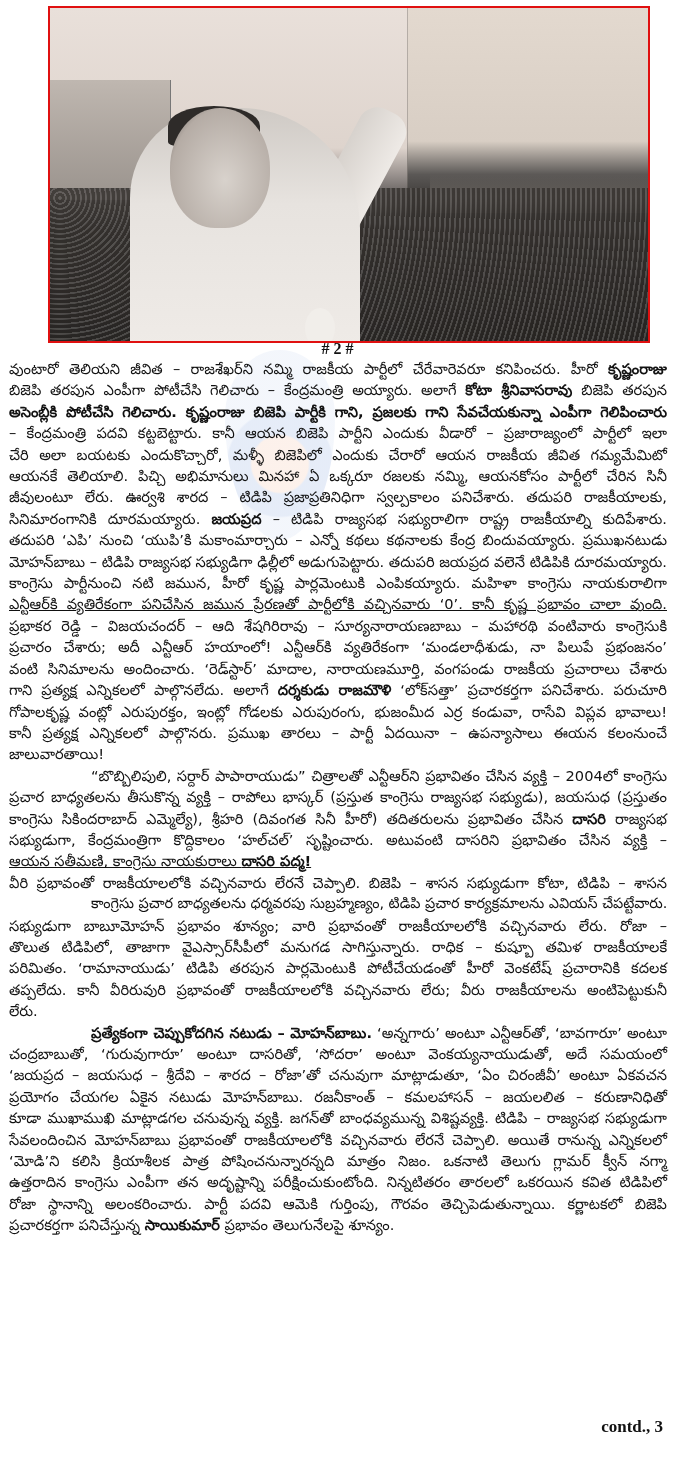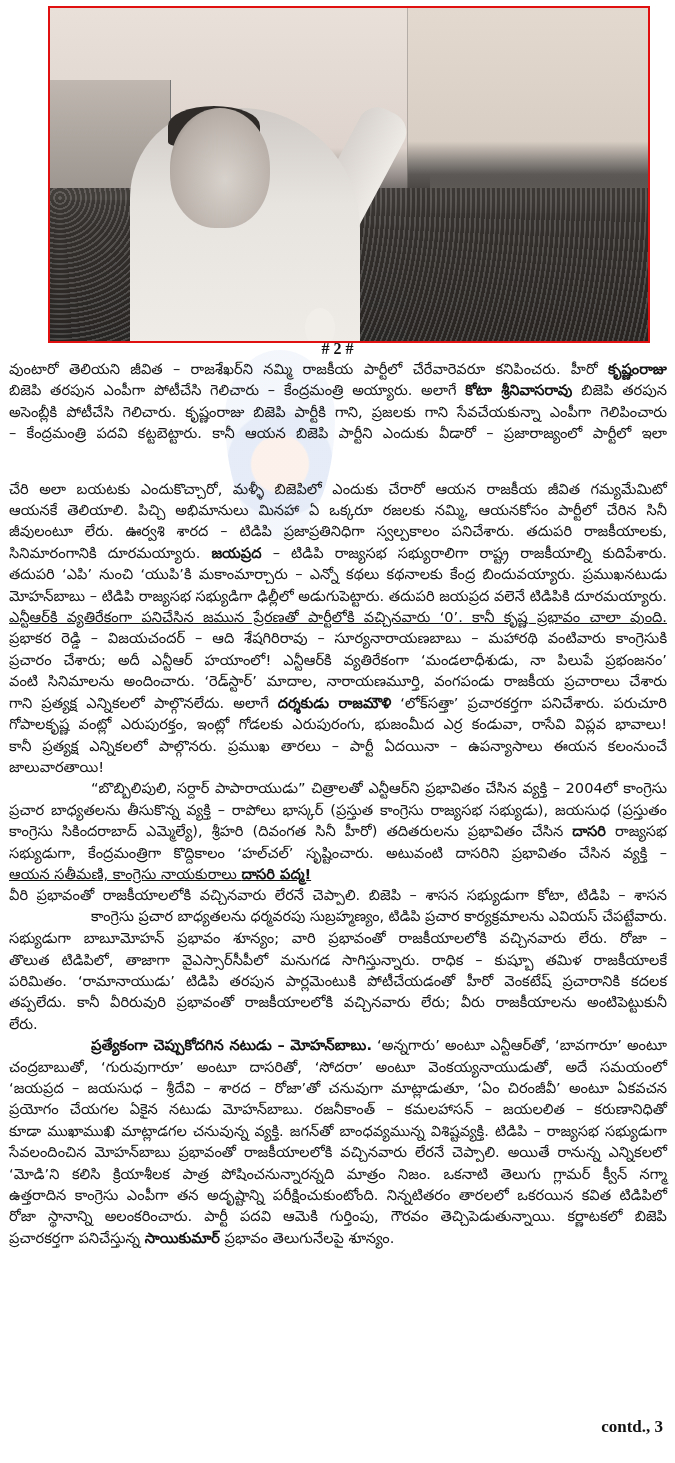--- a/index.html
+++ b/index.html
@@ -76,28 +76,29 @@
 </div>
 
 <div class="watermark"></div>
 
 <div class="page-marker"># 2 #</div>
 
 <div class="article" id="article">
     <p>
       <span class="line" style="display: block; width: 658px; box-sizing: border-box; white-space: nowrap;"><span>వుంటారో తెలియని జీవిత – రాజశేఖర్‌ని నమ్మి రాజకీయ పార్టీలో చేరేవారెవరూ కనిపించరు. హీరో </span><b>కృష్ణంరాజు</b></span>
       <span class="line" style="display: block; width: 658px; box-sizing: border-box; white-space: nowrap;"><span>బిజెపి తరపున ఎంపీగా పోటీచేసి గెలిచారు – కేంద్రమంత్రి అయ్యారు. అలాగే </span><b>కోటా శ్రీనివాసరావు</b><span> బిజెపి తరపున</span></span>
-      <span class="line" style="display: block; width: 658px; box-sizing: border-box; white-space: nowrap;"><span>అసెంబ్లీకి పోటీచేసి గెలిచారు. కృష్ణంరాజు బిజెపి పార్టీకి గాని, ప్రజలకు గాని సేవచేయకున్నా ఎంపీగా గెలిపించారు</span></span>
+      <span class="line" style="display: block; width: 658px; box-sizing: border-box; white-space: nowrap; font-weight: bold;"><span>అసెంబ్లీకి పోటీచేసి గెలిచారు. కృష్ణంరాజు బిజెపి పార్టీకి గాని, ప్రజలకు గాని సేవచేయకున్నా ఎంపీగా గెలిపించారు</span></span>
       <span class="line" style="display: block; width: 658px; box-sizing: border-box; white-space: nowrap;"><span>– కేంద్రమంత్రి పదవి కట్టబెట్టారు. కానీ ఆయన బిజెపి పార్టీని ఎందుకు వీడారో – ప్రజారాజ్యంలో పార్టీలో ఇలా</span></span>
-      <span class="line" style="display: block; width: 658px; box-sizing: border-box; white-space: nowrap; margin-top: 34px;"><span>చేరి అలా బయటకు ఎందుకొచ్చారో, మళ్ళీ బిజెపిలో ఎందుకు చేరారో ఆయన రాజకీయ జీవిత గమ్యమేమిటో</span></span>
+      <span class="line" style="display: block; width: 658px; box-sizing: border-box; white-space: nowrap;"><span>చేరి అలా బయటకు ఎందుకొచ్చారో, మళ్ళీ బిజెపిలో ఎందుకు చేరారో ఆయన రాజకీయ జీవిత గమ్యమేమిటో</span></span>
       <span class="line" style="display: block; width: 658px; box-sizing: border-box; white-space: nowrap;"><span>ఆయనకే తెలియాలి. పిచ్చి అభిమానులు మినహా ఏ ఒక్కరూ రజలకు నమ్మి, ఆయనకోసం పార్టీలో చేరిన సినీ</span></span>
       <span class="line" style="display: block; width: 658px; box-sizing: border-box; white-space: nowrap;"><span>జీవులంటూ లేరు. ఊర్వశి శారద – టిడిపి ప్రజాప్రతినిధిగా స్వల్పకాలం పనిచేశారు. తదుపరి రాజకీయాలకు,</span></span>
       <span class="line" style="display: block; width: 658px; box-sizing: border-box; white-space: nowrap;"><span>సినిమారంగానికి దూరమయ్యారు. </span><b>జయప్రద</b><span> – టిడిపి రాజ్యసభ  సభ్యురాలిగా రాష్ట్ర రాజకీయాల్ని కుదిపేశారు.</span></span>
       <span class="line" style="display: block; width: 658px; box-sizing: border-box; white-space: nowrap;"><span>తదుపరి ‘ఎపి’ నుంచి ‘యుపి’కి మకాంమార్చారు – ఎన్నో కథలు కథనాలకు కేంద్ర బిందువయ్యారు. ప్రముఖనటుడు</span></span>
       <span class="line" style="display: block; width: 658px; box-sizing: border-box; white-space: nowrap;"><span>మోహన్‌బాబు – టిడిపి రాజ్యసభ సభ్యుడిగా ఢిల్లీలో అడుగుపెట్టారు. తదుపరి జయప్రద వలెనే టిడిపికి దూరమయ్యారు.</span></span>
+      <span class="line" style="display: block; width: 658px; box-sizing: border-box; white-space: nowrap;"><span>కాంగ్రెసు పార్టీనుంచి నటి జమున, హీరో కృష్ణ పార్లమెంటుకి ఎంపికయ్యారు. మహిళా కాంగ్రెసు నాయకురాలిగా</span></span>
       <span class="line" style="display: block; width: 658px; box-sizing: border-box; white-space: nowrap; text-decoration: underline;"><span>ఎన్టీఆర్‌కి వ్యతిరేకంగా పనిచేసిన జమున ప్రేరణతో పార్టీలోకి వచ్చినవారు ‘0’. కానీ కృష్ణ ప్రభావం చాలా వుంది.</span></span>
       <span class="line" style="display: block; width: 658px; box-sizing: border-box; white-space: nowrap;"><span>ప్రభాకర రెడ్డి – విజయచందర్ – ఆది శేషగిరిరావు – సూర్యనారాయణబాబు – మహారథి వంటివారు కాంగ్రెసుకి</span></span>
       <span class="line" style="display: block; width: 658px; box-sizing: border-box; white-space: nowrap;"><span>ప్రచారం చేశారు; అదీ ఎన్టీఆర్ హయాంలో! ఎన్టీఆర్‌కి వ్యతిరేకంగా ‘మండలాధీశుడు, నా పిలుపే ప్రభంజనం’</span></span>
       <span class="line" style="display: block; width: 658px; box-sizing: border-box; white-space: nowrap;"><span>వంటి సినిమాలను అందించారు. ‘రెడ్‌స్టార్’ మాదాల, నారాయణమూర్తి, వంగపండు రాజకీయ ప్రచారాలు చేశారు</span></span>
       <span class="line" style="display: block; width: 658px; box-sizing: border-box; white-space: nowrap;"><span>గాని ప్రత్యక్ష ఎన్నికలలో పాల్గొనలేదు. అలాగే </span><b>దర్శకుడు రాజమౌళి</b><span> ‘లోక్‌సత్తా’ ప్రచారకర్తగా పనిచేశారు. పరుచూరి</span></span>
       <span class="line" style="display: block; width: 658px; box-sizing: border-box; white-space: nowrap;"><span>గోపాలకృష్ణ వంట్లో ఎరుపురక్తం, ఇంట్లో గోడలకు ఎరుపురంగు, భుజంమీద ఎర్ర కండువా, రాసేవి విప్లవ భావాలు!</span></span>
       <span class="line" style="display: block; width: 658px; box-sizing: border-box; white-space: nowrap;"><span>కానీ ప్రత్యక్ష ఎన్నికలలో పాల్గొనరు. ప్రముఖ తారలు – పార్టీ ఏదయినా – ఉపన్యాసాలు ఈయన కలంనుంచే</span></span>
       <span class="line last" style="display: block; width: 658px; box-sizing: border-box; white-space: nowrap;"><span>జాలువారతాయి!</span></span>
     </p>
     <p>

